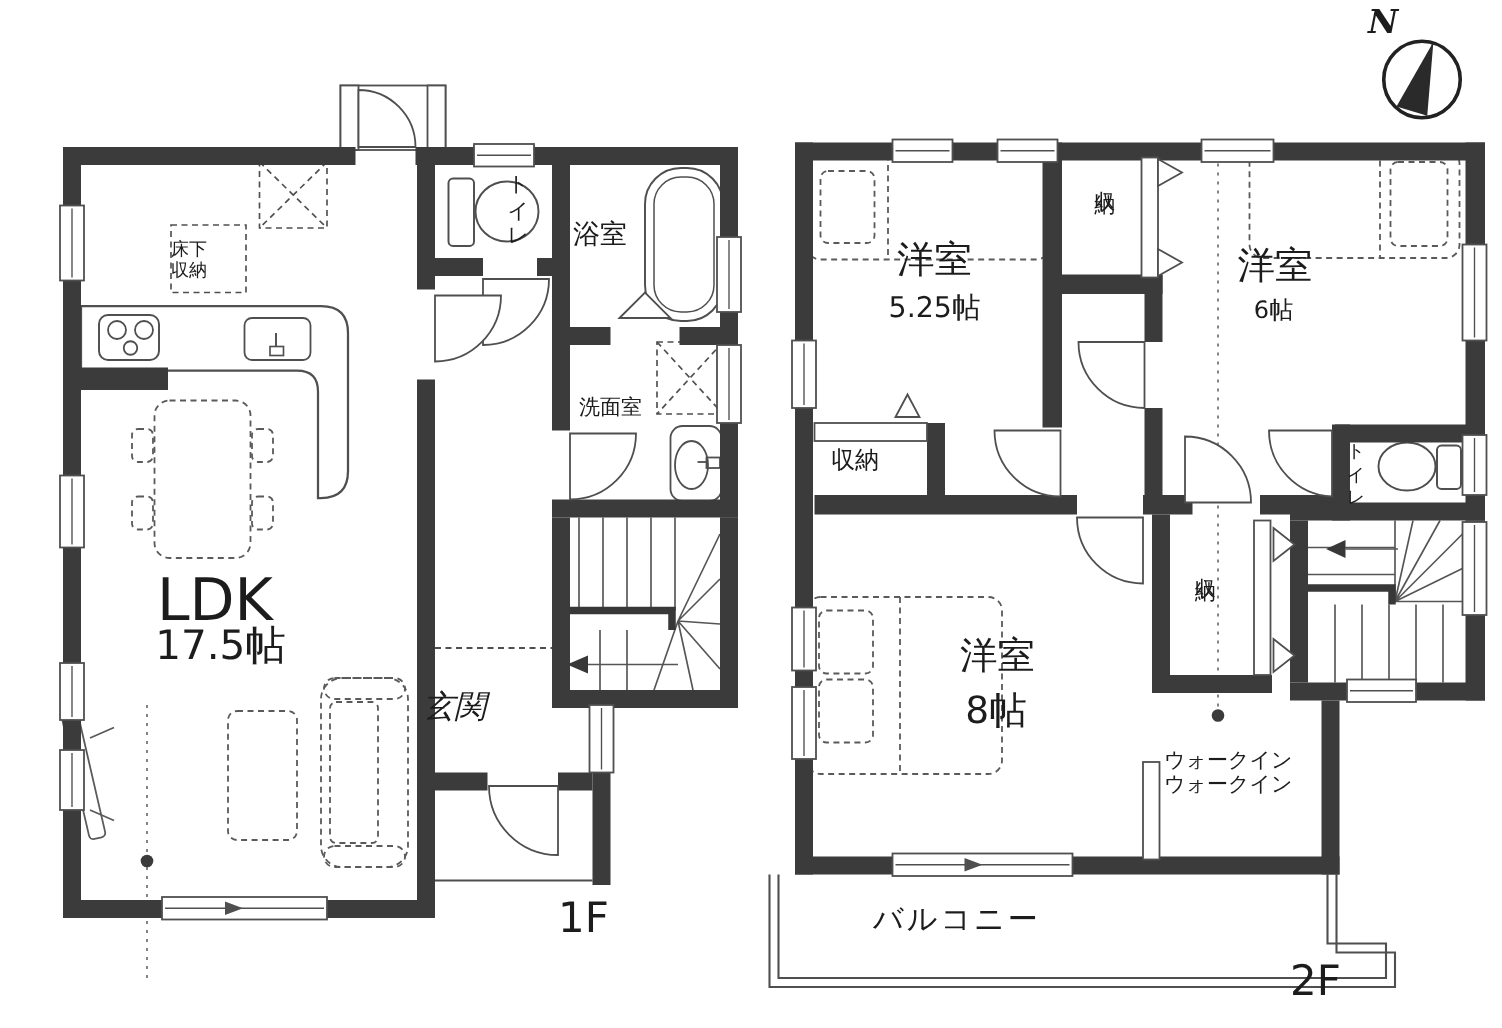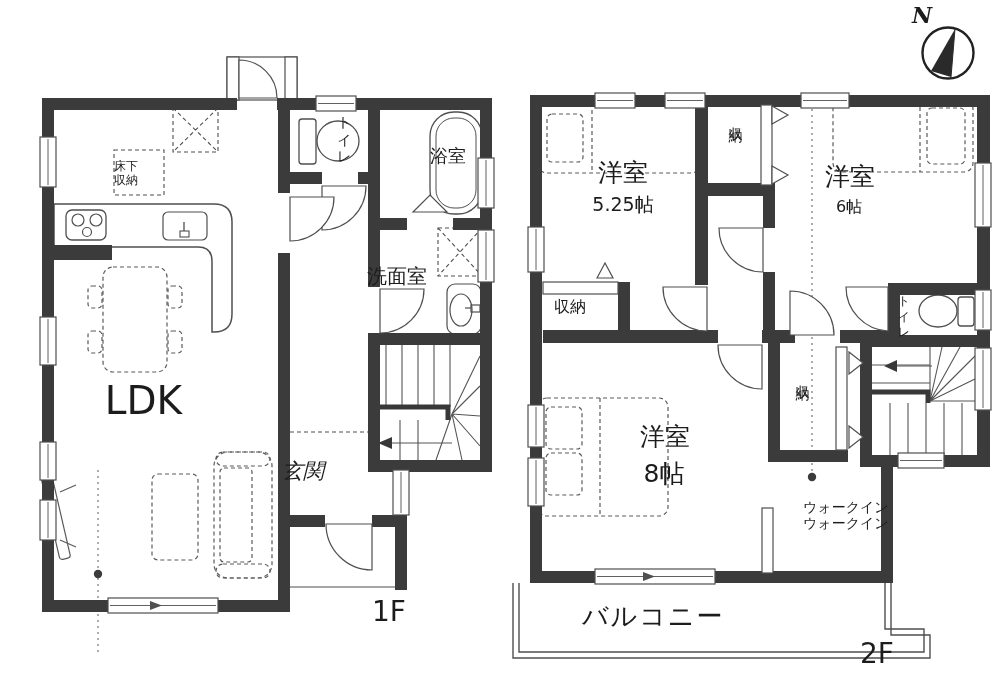--- a/index.html
+++ b/index.html
@@ -3,21 +3,21 @@
 <meta charset="utf-8">
 <style>
   html,body{margin:0;padding:0;background:#fff;}
   .stage{position:relative;width:1001px;height:685px;background:#fff;overflow:hidden;
          font-family:"DejaVu Sans","Liberation Sans",sans-serif;color:#1c1c1c;}
   .geom{position:absolute;left:0;top:0;}
   .lbl{position:absolute;white-space:nowrap;color:#1c1c1c;}
   .ctr{text-align:center;}
   .vert{writing-mode:vertical-rl;text-orientation:upright;letter-spacing:2px;}
   .n-label{font-family:"DejaVu Serif","Liberation Serif",serif;font-style:italic;font-weight:bold;}
-  .two-line{white-space:normal;line-height:1.12;margin-left:27px;}
+  .two-line{white-space:normal;line-height:1.12;}
   .ufs{display:flex;flex-direction:column;align-items:flex-start;justify-content:center;}
 </style>
 </head>
 <body>
 
 <div class="stage">
 
 <svg class="geom" width="1001" height="685" viewBox="0 0 1001 685">
 
   <g stroke="#6a6a6a" stroke-width="1.1" stroke-dasharray="2 4">
@@ -251,39 +251,40 @@
   <g>
     <circle cx="948" cy="53" r="25.5" fill="none" stroke="#222222" stroke-width="2.4"></circle>
     <polygon points="955,29 931,71 951,77" fill="#2a2a2a"></polygon>
     <path d="M955,29 L951,77" stroke="#2a2a2a" stroke-width="1"></path>
   </g>
 </svg>
 
 <div class="lbl n-label" style="left:912px;top:2px;font-size:22px;">N</div>
 
 <div class="lbl ctr" style="left:92px;top:378px;width:90px;font-size:39px;text-align:right;">LDK</div>
+<div class="lbl ctr" style="left:77px;top:412px;width:140px;font-size:27px;">17.5帖</div>
 <div class="lbl" style="left:282px;top:457px;font-size:21px;font-style:italic;">玄関</div>
 <div class="lbl vert" style="left:336px;top:106px;font-size:14px;">トイレ</div>
-<div class="lbl" style="left:382px;top:144px;font-size:18px;margin-left:48px;">浴室</div>
-<div class="lbl" style="left:367px;top:263px;font-size:20px;">洗面室</div>
+<div class="lbl" style="left:382px;top:144px;font-size:18px;">浴室</div>
+<div class="lbl" style="left:386px;top:263px;font-size:14px;">洗面室</div>
 <div class="lbl ufs" style="left:114px;top:150px;width:50px;height:45px;font-size:12px;line-height:14px;">
   <span>床下</span>
       <span>収納</span>
 </div>
 <div class="lbl" style="left:372px;top:595px;font-size:28px;">1F</div>
 
 <div class="lbl ctr" style="left:578px;top:156px;width:90px;font-size:25px;">洋室</div>
 <div class="lbl ctr" style="left:553px;top:192px;width:140px;font-size:19px;">5.25帖</div>
 <div class="lbl ctr" style="left:805px;top:160px;width:90px;font-size:25px;">洋室</div>
 <div class="lbl ctr" style="left:804px;top:197px;width:90px;font-size:16px;">6帖</div>
 <div class="lbl ctr" style="left:620px;top:420px;width:90px;font-size:25px;">洋室</div>
 <div class="lbl ctr" style="left:619px;top:457px;width:90px;font-size:25px;text-align:center;">8帖</div>
 <div class="lbl vert" style="left:727px;top:116px;font-size:14px;">収納</div>
 <div class="lbl" style="left:554px;top:297px;font-size:16px;">収納</div>
 <div class="lbl vert" style="left:794px;top:374px;font-size:14px;">収納</div>
 <div class="lbl vert" style="left:895px;top:287px;font-size:12px;">トイレ</div>
 <div class="lbl two-line" style="left:776px;top:500px;font-size:14px;">
   <span>ウォークイン</span><br><span>ウォークイン</span>
 </div>
-<div class="lbl" style="left:582px;top:599px;font-size:26px;letter-spacing:2px;text-align:right;">バルコニー</div>
+<div class="lbl" style="left:582px;top:599px;font-size:20px;letter-spacing:2px;text-align:right;">バルコニー</div>
 <div class="lbl" style="left:860px;top:637px;font-size:28px;">2F</div>
 
 </div>
 
 </body></html>

